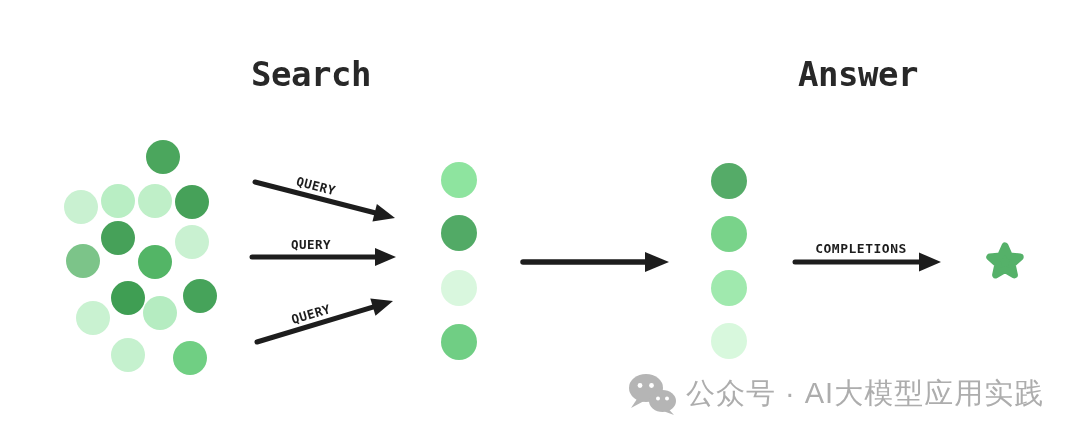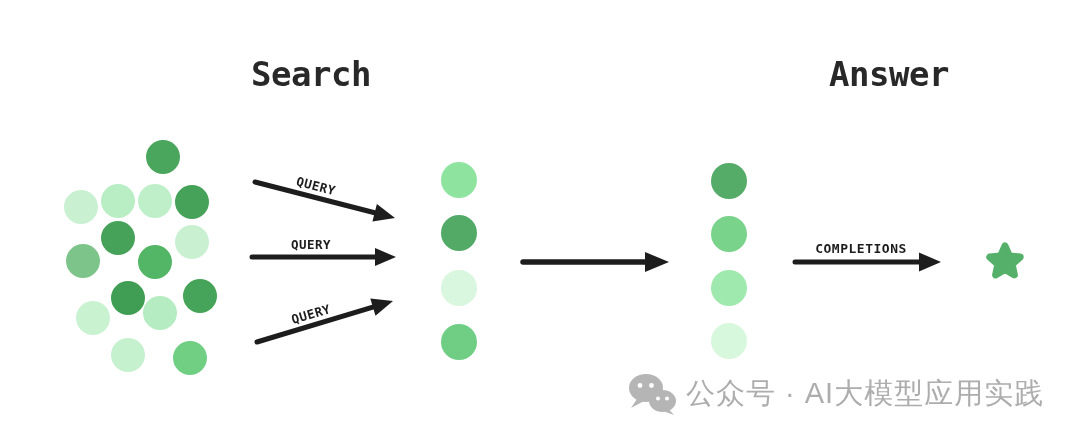--- a/index.html
+++ b/index.html
@@ -22,21 +22,21 @@
     font-family:"Liberation Sans",sans-serif;
     font-size:29px;color:#adadad;letter-spacing:1px;white-space:nowrap;
   }
 </style>
 </head>
 <body>
 
 <div style="position:absolute;inset:0">
 
   <div class="stage-heading" style="left:311px;top:55px">Search</div>
-  <div class="stage-heading" style="left:889px;top:55px">Answer</div>
+  <div class="stage-heading" style="left:858px;top:55px">Answer</div>
 
   <svg id="canvas" width="1080" height="441" viewBox="0 0 1080 441">
       <g>
         <circle cx="163" cy="157" r="17" fill="#4ba65d"></circle>
         <circle cx="118" cy="201" r="17" fill="#b9eec4"></circle>
         <circle cx="81" cy="207" r="17" fill="#c9f1d1"></circle>
         <circle cx="155" cy="201" r="17" fill="#bfefc8"></circle>
         <circle cx="192" cy="202" r="17" fill="#46a159"></circle>
         <circle cx="118" cy="238" r="17" fill="#46a159"></circle>
         <circle cx="83" cy="261" r="17" fill="#7cc489"></circle>

